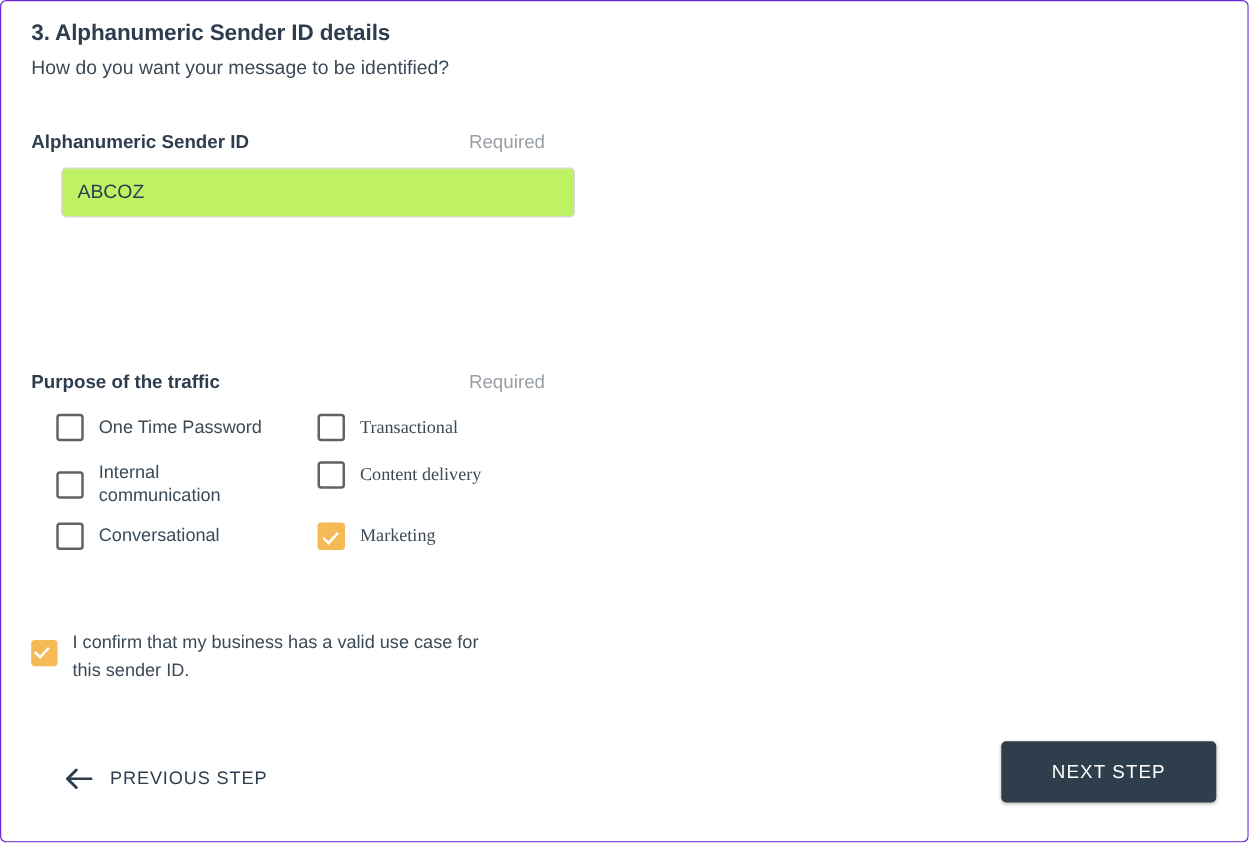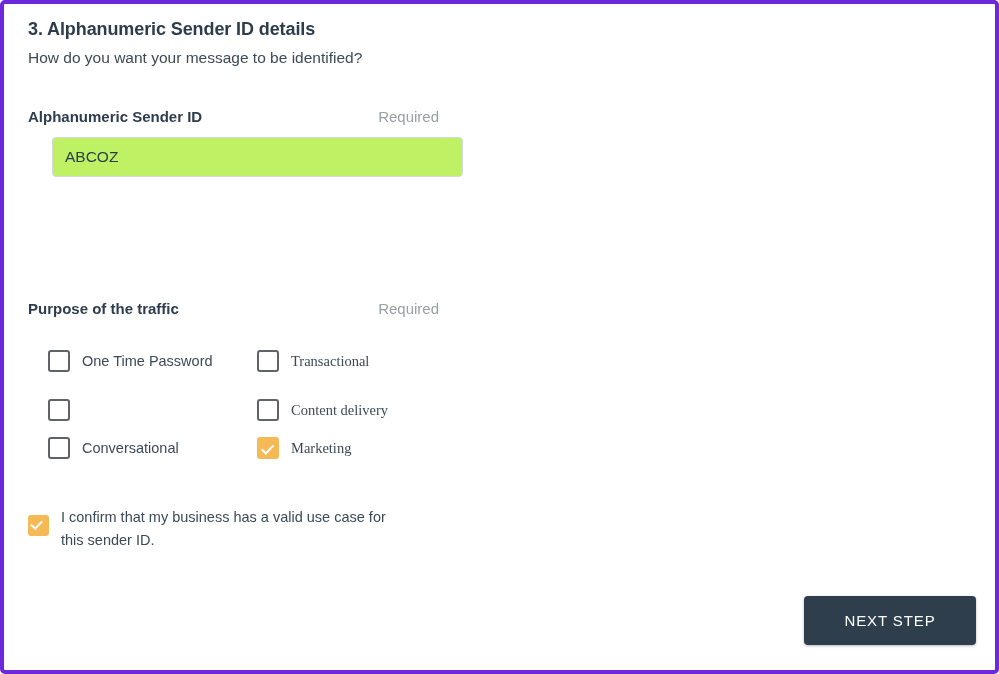--- a/index.html
+++ b/index.html
@@ -10,21 +10,21 @@
     background: #ffffff;
     font-family: "Liberation Sans", sans-serif;
     -webkit-font-smoothing: antialiased;
   }
 
   .page-frame {
     position: relative;
     width: 999px;
     height: 674px;
     background: #ffffff;
-    border: 4px solid #6d28d9;
+    border: 1px solid #6d28d9;
     border-radius: 5px;
     overflow: hidden;
   }
 
   .content {
     position: absolute;
     left: 24px;
     top: 0;
     width: 951px;
     height: 672px;
@@ -112,21 +112,21 @@
   
   .checkbox-grid {
     position: absolute;
     left: 0;
     top: 330px;
     width: 420px;
   }
 
   .cb-row {
     display: flex;
-    align-items: flex-end;
+    align-items: flex-start;
     width: 100%;
   }
   .cb-row.r1 { height: 38px; }
   .cb-row.r2 { height: 49px; }
   .cb-row.r3 { height: 38px; }
 
   .cb-cell {
     display: flex;
     align-items: center;
     gap: 12px;
@@ -272,20 +272,21 @@
         </div>
         <div class="cb-cell col2">
           <span class="cb-box"></span>
           <span class="cb-label">Transactional</span>
         </div>
       </div>
 
       <div class="cb-row r2">
         <div class="cb-cell col1">
           <span class="cb-box"></span>
+          <span class="cb-label two-line">Internal communication</span>
         </div>
         <div class="cb-cell col2">
           <span class="cb-box"></span>
           <span class="cb-label">Content delivery</span>
         </div>
       </div>
 
       <div class="cb-row r3">
         <div class="cb-cell col1">
           <span class="cb-box"></span>
@@ -301,17 +302,24 @@
 
     </div>
 
     <div class="confirm-row">
       <span class="confirm-box">
           <span class="tick"></span>
         </span>
       <span class="confirm-text">I confirm that my business has a valid use case for this sender ID.</span>
     </div>
 
+    <button class="prev-step">
+      <svg class="arrow-icon" width="24" height="20" viewBox="0 0 24 20">
+        <path d="M22 10 H3" stroke="#2e3d4d" stroke-width="2" stroke-linecap="round" fill="none"></path>
+        <path d="M10 3 L3 10 L10 17" stroke="#2e3d4d" stroke-width="2.4" stroke-linecap="round" stroke-linejoin="round" fill="none"></path>
+      </svg>
+      <span class="prev-step-label">PREVIOUS STEP</span>
+    </button>
 
     <button class="next-step">NEXT STEP</button>
 
   </div>
 </div>
 
 </body></html>

